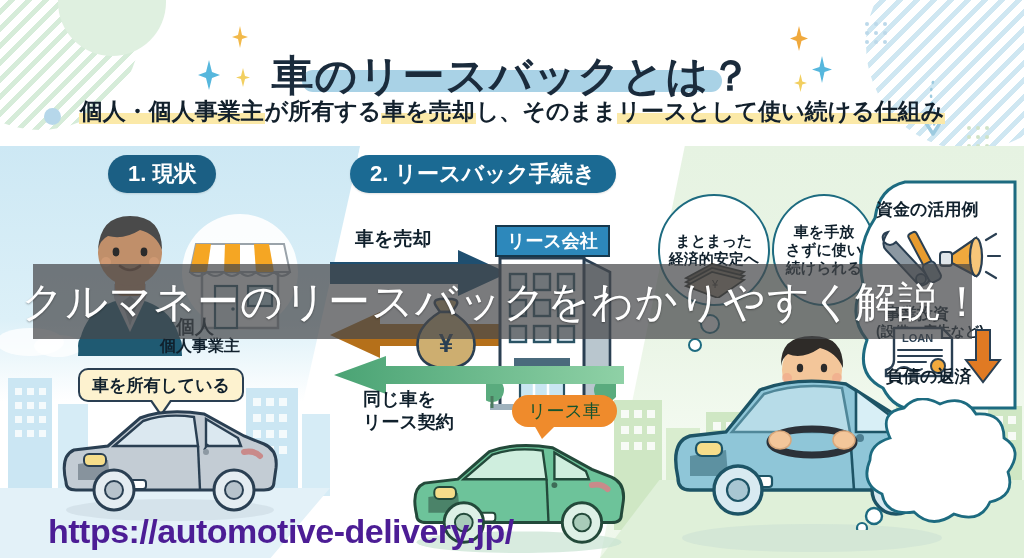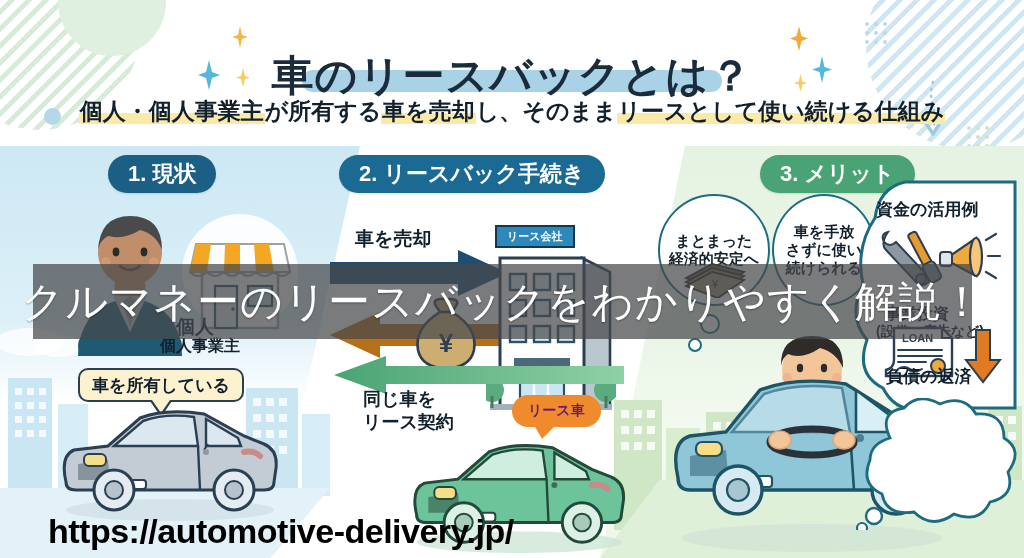--- a/index.html
+++ b/index.html
@@ -176,21 +176,21 @@
     font-size: 22px;
     font-weight: bold;
     display: flex;
     align-items: center;
     justify-content: center;
     padding: 0 20px;
     white-space: nowrap;
     box-shadow: 0 1px 2px rgba(0,0,0,.12);
   }
   .badge-1 { left: 108px; top: 9px; background: #1b5f84; }
-  .badge-2 { left: 339px; top: 9px; background: #1b6a93; }
+  .badge-2 { left: 350px; top: 9px; background: #1b6a93; }
   .badge-3 { left: 760px; top: 9px; background: #4aa374; }
 
   
   .lbl {
     position: absolute;
     font-weight: bold;
     color: #10202c;
     white-space: nowrap;
   }
   .lbl-kojin   { left: 176px; top: 168px; font-size: 19px; }
@@ -230,23 +230,23 @@
     left: 70px; bottom: -17px;
     border-left: 11px solid transparent;
     border-right: 11px solid transparent;
     border-top: 16px solid #2a3f52;
   }
 
   .bubble-orange {
     position: absolute;
     border-radius: 17px;
     background: #ef8b2c;
-    color: #701a75;
-    font-size: 14px;
-    font-weight: bold;
+    color: #14532d;
+    font-size: 18px;
+    font-weight: normal;
     height: 32px;
     display: flex;
     align-items: center;
     justify-content: center;
     padding: 0 16px;
     white-space: nowrap;
   }
   .bubble-lease-car { left: 512px; top: 249px; }
   .bubble-lease-car:after {
     content: ""; position: absolute;
@@ -254,21 +254,21 @@
     border-left: 8px solid transparent;
     border-right: 14px solid transparent;
     border-top: 14px solid #ef8b2c;
   }
 
   .company-tag {
     position: absolute;
     left: 495px; top: 79px;
     background: #2d88bb;
     color: #fff;
-    font-size: 11px;
+    font-size: 18px;
     font-weight: bold;
     padding: 2px 10px;
     border: 2px solid #16384d;
     white-space: nowrap;
   }
 
   
   .thought {
     position: absolute;
     border-radius: 50%;
@@ -322,21 +322,21 @@
     letter-spacing: 1px;
     text-shadow: 0 1px 2px rgba(0,0,0,.35);
   }
 
   
   .url-text {
     position: absolute;
     left: 48px; top: 512px;
     font-size: 34px;
     font-weight: bold;
-    color: #000000;
+    color: #4c1d95;
     letter-spacing: -0.5px;
     white-space: nowrap;
     font-family: "Liberation Sans", "DejaVu Sans", sans-serif;
   }
 
   .ill { position: absolute; }
 </style>
 </head>
 <body>
 
@@ -482,21 +482,20 @@
         <rect x="385" y="90" width="8" height="8"></rect>
           <rect x="398" y="90" width="8" height="8"></rect>
       </g>
     </svg>
 
     <div class="ground-1"></div>
     <div class="ground-3"></div>
 
     <div class="badge badge-1">1. 現状</div>
     <div class="badge badge-2">2. リースバック手続き</div>
-    <div class="badge badge-3">3. メリット</div>
 
     <svg class="ill" style="left:70px;top:60px;width:120px;height:150px" viewBox="0 0 120 150">
       <ellipse cx="60" cy="140" rx="52" ry="28" fill="#1f5a72"></ellipse>
       <path d="M8 150 Q10 98 60 92 Q110 98 112 150 Z" fill="#1f5a72"></path>
       <path d="M44 92 L60 126 L76 92 L76 78 L44 78 Z" fill="#b9bfc4"></path>
       <path d="M52 96 L60 120 L68 96 L60 90 Z" fill="#8e979e"></path>
       <rect x="45" y="62" width="30" height="28" rx="8" fill="#c08f6a"></rect>
       <ellipse cx="60" cy="46" rx="32" ry="34" fill="#c08f6a"></ellipse>
       <path d="M28 44 Q30 10 60 10 Q92 10 92 44 Q86 28 70 24 Q54 34 38 30 Q30 34 28 44 Z" fill="#4a4a4a"></path>
       <ellipse cx="46" cy="46" rx="3.4" ry="4.4" fill="#2b2b2b"></ellipse>

